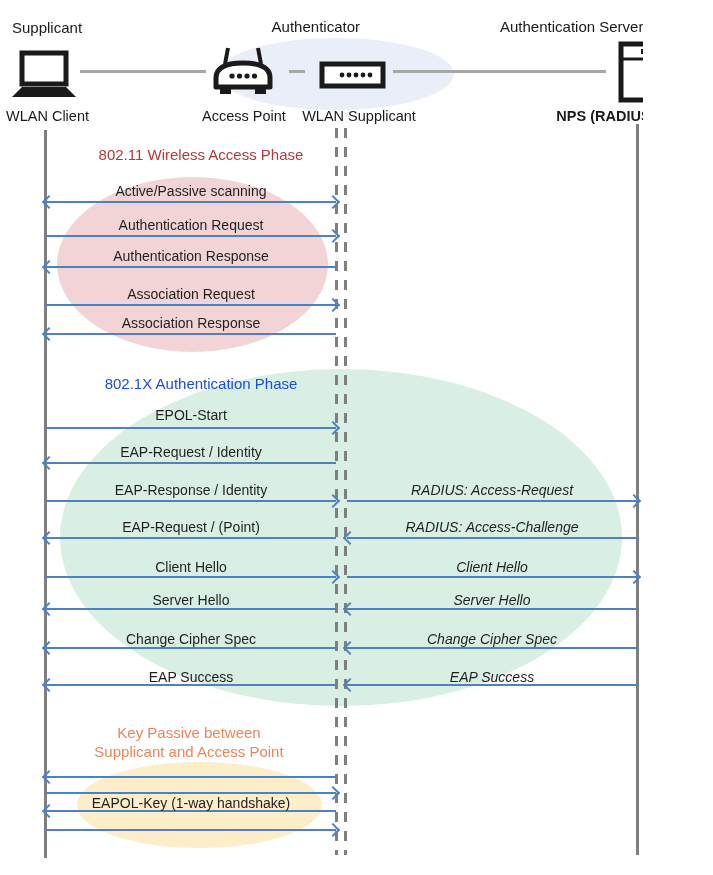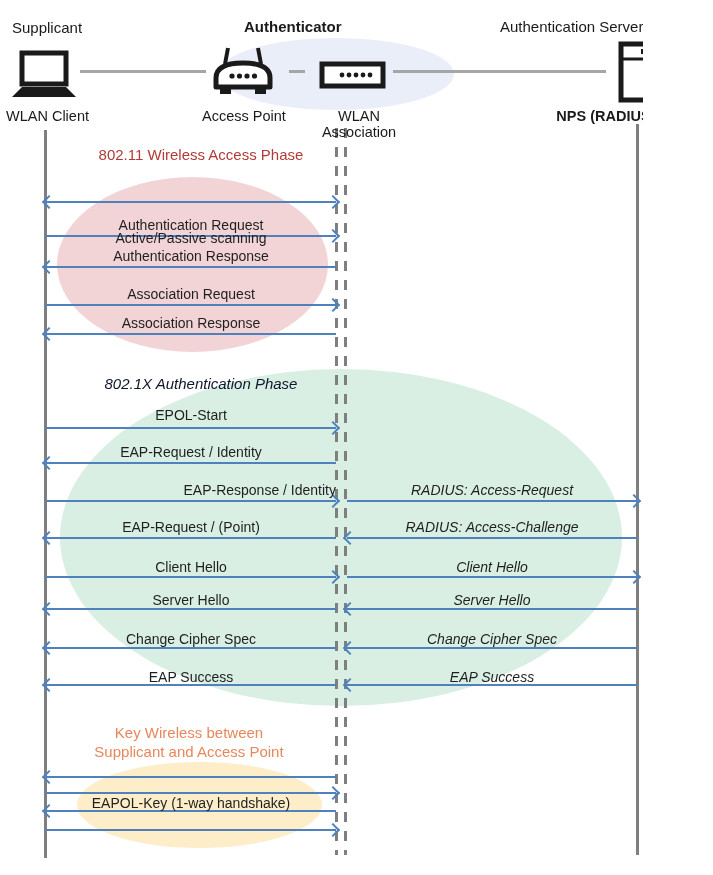--- a/index.html
+++ b/index.html
@@ -28,35 +28,35 @@
   .arrow.b{left:347px;}
   .h{position:absolute;width:10px;height:10px;box-sizing:border-box;
      border-top:2.5px solid #4f81bd;border-right:2.5px solid #4f81bd;}
   .hr{right:-2px;top:-6px;transform:rotate(45deg);}
   .hl{left:-2px;top:-6px;transform:rotate(-135deg);}
   
   .msg{position:absolute;left:46px;width:290px;text-align:center;font-size:14px;z-index:4;}
   .msg.b{left:347px;font-style:italic;}
   .ptitle{position:absolute;text-align:center;font-size:15px;z-index:4;}
   .t1{color:#b23a38;}
-  .t2{color:#0f172a;font-style:italic;}
+  .t2{color:#1d4ed8;}
   .t3{color:#e8875c;}
 </style>
 </head>
 <body>
 
 <div id="diagram">
 
   <div class="ellipse el-auth" style="left:218px;top:38px;width:236px;height:72px;"></div>
   <div class="ellipse el-p1" style="left:57px;top:177px;width:271px;height:175px;"></div>
   <div class="ellipse el-p2" style="left:60px;top:369px;width:562px;height:337px;"></div>
   <div class="ellipse el-p3" style="left:77px;top:762px;width:245px;height:86px;"></div>
 
   <div class="role" style="left:12px;top:19px;width:130px;">Supplicant</div>
-  <div class="role" style="left:244px;top:18px;width:140px;text-align:left;font-weight:bold;">Authenticator</div>
+  <div class="role" style="left:220px;top:18px;width:140px;text-align:right;">Authenticator</div>
   <div class="role" style="left:500px;top:18px;width:206px;text-align:left;">Authentication Server</div>
 
   <div class="conn" style="left:80px;top:70px;width:126px;"></div>
   <div class="conn" style="left:289px;top:70px;width:16px;"></div>
   <div class="conn" style="left:393px;top:70px;width:213px;"></div>
 
   <div class="icon" style="left:10px;top:50px;">
     <svg width="68" height="50" viewBox="0 0 68 50">
       <rect x="12" y="3" width="44" height="31" fill="#fff" stroke="#1a1a1a" stroke-width="5"></rect>
       <path d="M2 47 L12 37 H56 L66 47 Z" fill="#1a1a1a"></path>
@@ -88,31 +88,31 @@
   <div class="icon" style="left:618px;top:41px;">
     <svg width="38" height="62" viewBox="0 0 38 62">
       <rect x="3" y="3" width="31" height="56" fill="#fff" stroke="#1a1a1a" stroke-width="5"></rect>
       <line x1="4" y1="18" x2="33" y2="18" stroke="#1a1a1a" stroke-width="3"></line>
       <rect x="23" y="8" width="6" height="5" fill="#1a1a1a"></rect>
     </svg>
   </div>
 
   <div class="actor-name" style="left:6px;top:108px;width:120px;">WLAN Client</div>
   <div class="actor-name" style="left:194px;top:108px;width:100px;text-align:center;">Access Point</div>
-  <div class="actor-name" style="left:302px;top:108px;width:114px;text-align:center;">WLAN Association</div>
+  <div class="actor-name" style="left:302px;top:108px;width:114px;text-align:center;">WLAN Supplicant</div>
   <div class="actor-name" style="left:553px;top:108px;width:155px;text-align:center;font-weight:bold;">NPS (RADIUS Server)</div>
 
   <div class="lifeline" style="left:44px;top:130px;height:728px;"></div>
   <div class="lifeline dashed" style="left:335px;top:128px;height:727px;background-color:transparent;"></div>
   <div class="lifeline dashed" style="left:344px;top:128px;height:727px;background-color:transparent;"></div>
   <div class="lifeline" style="left:636px;top:124px;height:731px;"></div>
 
   <div class="ptitle t1" style="left:46px;top:146px;width:310px;">802.11 Wireless Access Phase</div>
 
-  <div class="msg" style="top:183px;margin-top:47px;">Active/Passive scanning</div>
+  <div class="msg" style="top:183px;">Active/Passive scanning</div>
   <div class="arrow" style="top:201px;">
       <span class="h hl"></span>
       <span class="h hr"></span>
     </div>
 
   <div class="msg" style="top:217px;">Authentication Request</div>
   <div class="arrow" style="top:235px;">
       <span class="h hr"></span>
     </div>
 
@@ -136,21 +136,21 @@
   <div class="msg" style="top:407px;">EPOL-Start</div>
   <div class="arrow" style="top:427px;">
       <span class="h hr"></span>
     </div>
 
   <div class="msg" style="top:444px;">EAP-Request / Identity</div>
   <div class="arrow" style="top:462px;">
       <span class="h hl"></span>
     </div>
 
-  <div class="msg" style="top:482px;text-align:right;">EAP-Response / Identity</div>
+  <div class="msg" style="top:482px;">EAP-Response / Identity</div>
   <div class="arrow" style="top:500px;">
       <span class="h hr"></span>
     </div>
   <div class="msg b" style="top:482px;">RADIUS: Access-Request</div>
   <div class="arrow b" style="top:500px;">
       <span class="h hr"></span>
     </div>
 
   <div class="msg" style="top:519px;">EAP-Request / (Point)</div>
   <div class="arrow" style="top:537px;">
@@ -190,21 +190,21 @@
 
   <div class="msg" style="top:669px;">EAP Success</div>
   <div class="arrow" style="top:684px;">
       <span class="h hl"></span>
     </div>
   <div class="msg b" style="top:669px;">EAP Success</div>
   <div class="arrow b" style="top:684px;">
       <span class="h hl"></span>
     </div>
 
-  <div class="ptitle t3" style="left:46px;top:724px;width:286px;">Key Wireless between</div>
+  <div class="ptitle t3" style="left:46px;top:724px;width:286px;">Key Passive between</div>
   <div class="ptitle t3" style="left:46px;top:743px;width:286px;">Supplicant and Access Point</div>
 
   <div class="arrow" style="top:776px;">
       <span class="h hl"></span>
     </div>
   <div class="arrow" style="top:792px;">
       <span class="h hr"></span>
     </div>
   <div class="msg" style="top:795px;">EAPOL-Key (1-way handshake)</div>
   <div class="arrow" style="top:810px;">

